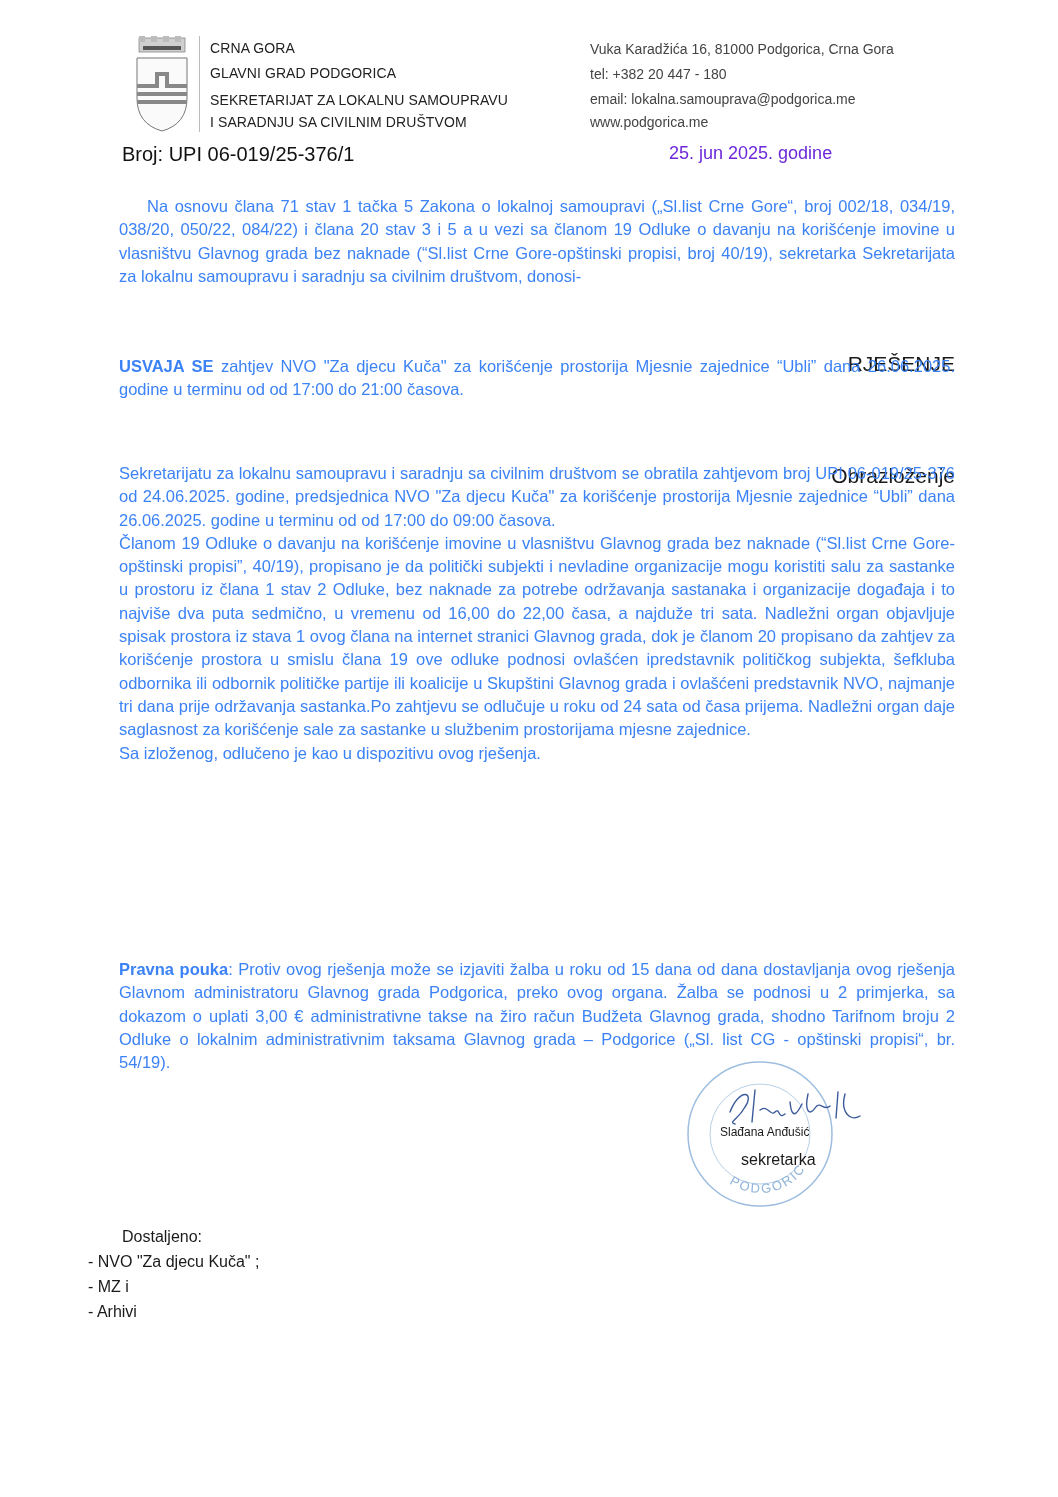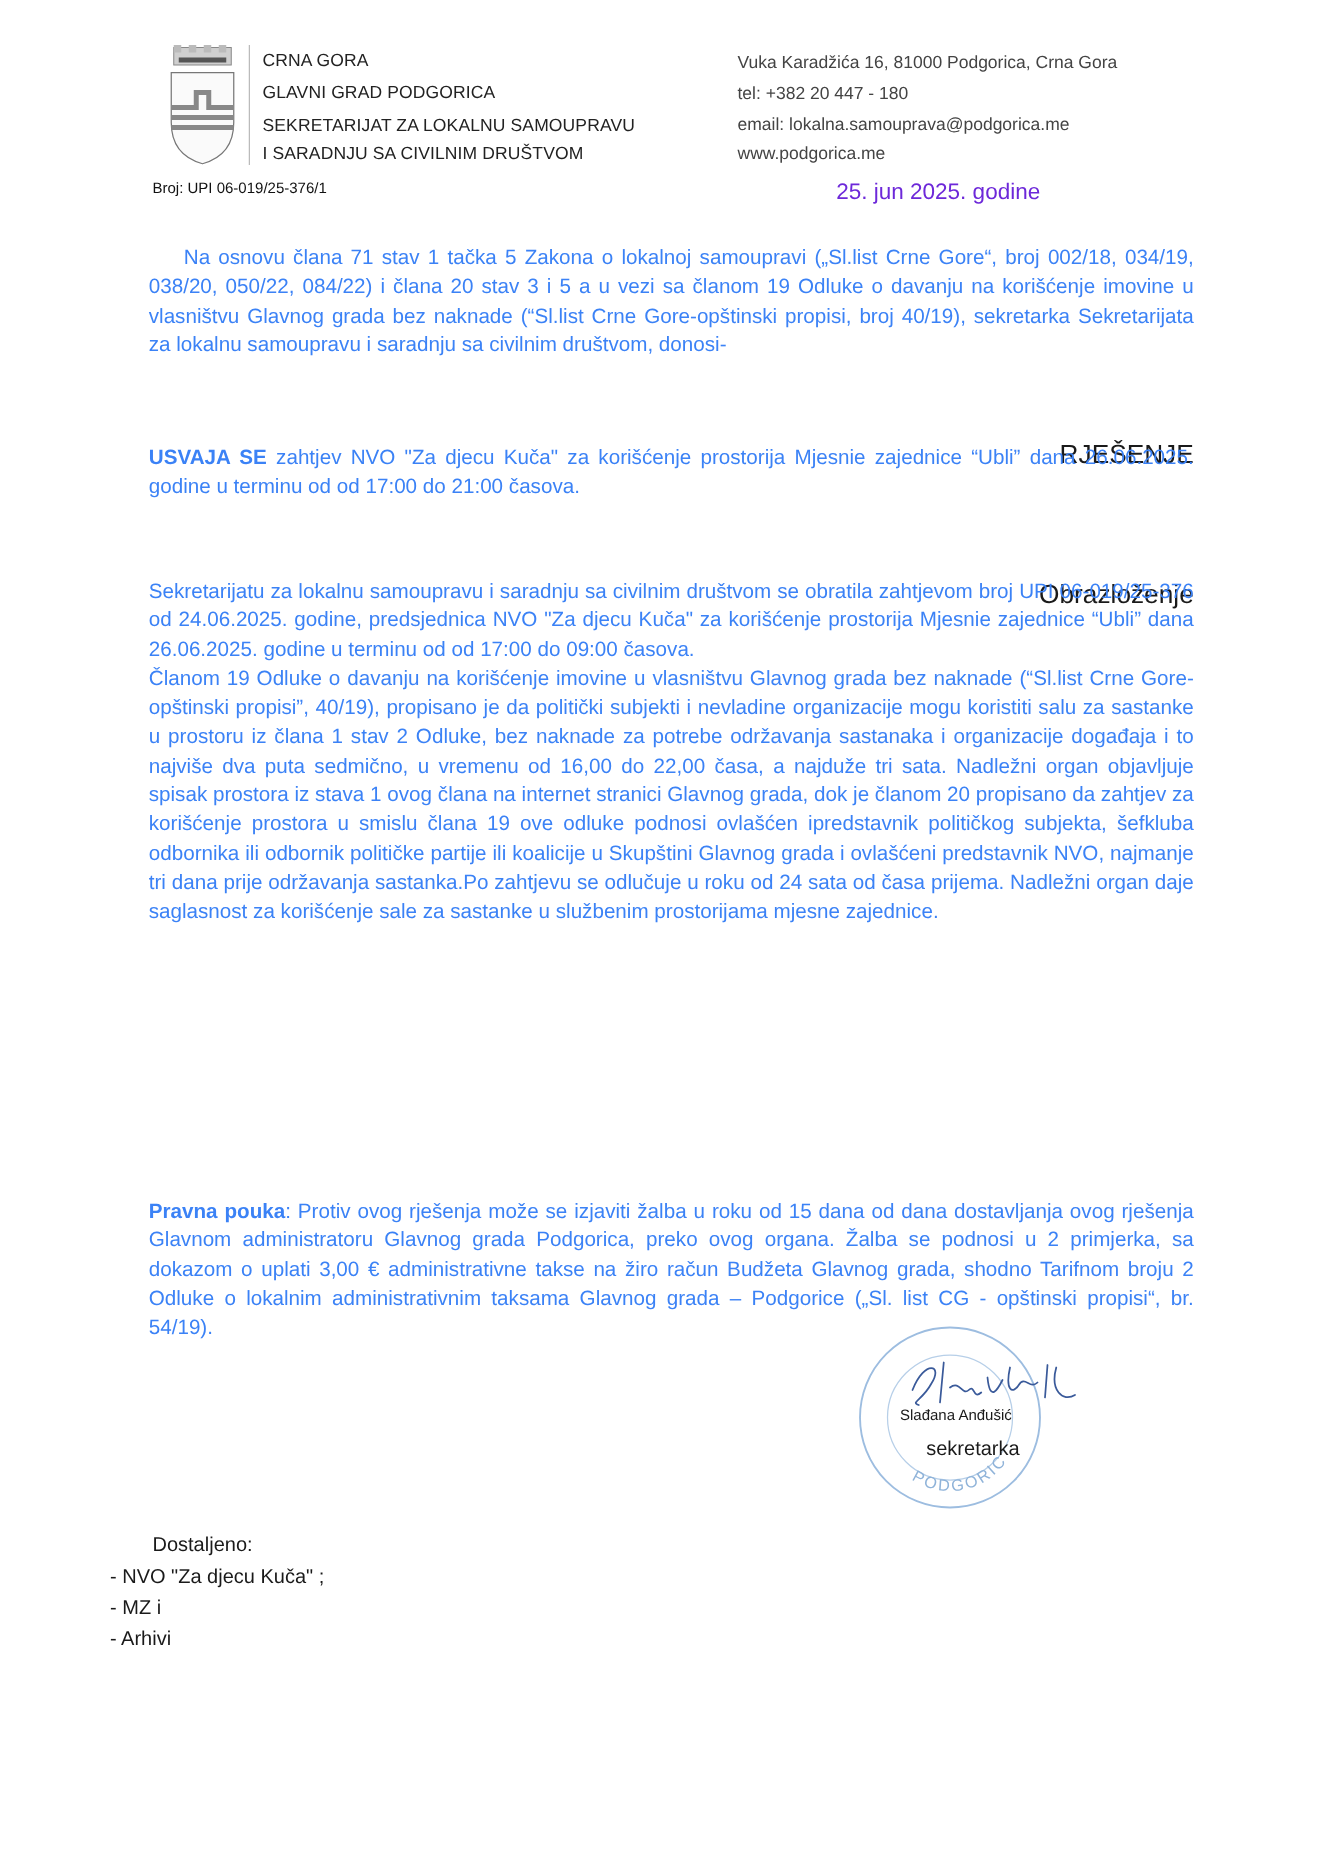--- a/index.html
+++ b/index.html
@@ -3,21 +3,21 @@
 <meta charset="utf-8">
 <style>
   html, body { margin: 0; padding: 0; background: #ffffff; }
   body { width: 1058px; height: 1497px; position: relative; overflow: hidden;
          font-family: "Liberation Sans", sans-serif; color: #1a1a1a; }
   .abs { position: absolute; }
   .crest { left: 133px; top: 36px; width: 58px; height: 96px; }
   .vline { left: 199px; top: 36px; width: 1px; height: 96px; background: #bbbbbb; }
   .org { left: 210px; font-size: 14px; color: #222; letter-spacing: 0.1px; }
   .contact { left: 590px; font-size: 14px; color: #444; }
-  .broj { left: 122px; top: 143px; font-size: 12px; color: #111; }
+  .broj { left: 122px; top: 143px; font-size: 20px; color: #111; }
   .date { left: 669px; top: 143px; font-size: 18px; color: #6d28d9; }
   .para { left: 119px; width: 836px; font-size: 16.5px; line-height: 23.3px; text-align: justify; color: #3b82f6; }
   .center { left: 119px; width: 836px; text-align: right; font-size: 21px; margin-top: 43px; }
   .indent { text-indent: 28px; }
   p { margin: 0; }
   b { font-weight: bold; }
   .signature-name { left: 720px; top: 1125px; font-size: 12px; }
   .signature-role { left: 741px; top: 1151px; font-size: 16px; }
   .stamp { left: 684px; top: 1058px; width: 152px; height: 152px; }
   .sig { left: 720px; top: 1082px; width: 160px; height: 50px; }
@@ -63,20 +63,21 @@
 
 <div class="abs para" style="top:355px">
   <p><b>USVAJA SE</b><span> zahtjev  NVO "Za djecu Kuča" za korišćenje  prostorija Mjesnie zajednice “Ubli” dana 26.06.2025. godine u terminu od od 17:00 do 21:00 časova.</span></p>
 </div>
 
 <div class="abs center" style="top:421px">Obrazloženje</div>
 
 <div class="abs para" style="top:462px">
   <p>Sekretarijatu za lokalnu samoupravu i saradnju sa civilnim društvom se obratila zahtjevom broj UPI  06-019/25-376 od 24.06.2025. godine, predsjednica  NVO "Za djecu Kuča" za korišćenje prostorija Mjesnie zajednice “Ubli” dana 26.06.2025. godine u terminu od od 17:00 do 09:00 časova.</p>
   <p>Članom 19 Odluke o davanju na korišćenje imovine u vlasništvu Glavnog grada bez naknade (“Sl.list Crne Gore-opštinski propisi”, 40/19), propisano je da politički subjekti i nevladine organizacije mogu koristiti salu za sastanke u prostoru iz člana 1 stav 2 Odluke, bez naknade za potrebe održavanja sastanaka i organizacije događaja i to najviše dva puta sedmično, u vremenu od 16,00 do 22,00 časa, a najduže tri sata. Nadležni organ objavljuje spisak prostora iz stava 1 ovog člana na internet stranici Glavnog grada, dok je članom 20 propisano  da zahtjev za korišćenje prostora u smislu člana 19 ove odluke podnosi ovlašćen ipredstavnik političkog subjekta, šefkluba odbornika ili odbornik političke partije ili koalicije u Skupštini Glavnog grada i ovlašćeni predstavnik NVO, najmanje tri dana prije održavanja sastanka.Po zahtjevu se odlučuje u roku od 24 sata od časa prijema. Nadležni organ daje saglasnost za korišćenje sale za sastanke u službenim prostorijama mjesne zajednice.</p>
+  <p>Sa izloženog, odlučeno je kao u dispozitivu ovog rješenja.</p>
 </div>
 
 <div class="abs para" style="top:958px">
   <p><b>Pravna pouka</b><span>: Protiv ovog rješenja može se izjaviti žalba u roku od 15 dana od dana dostavljanja ovog rješenja Glavnom administratoru Glavnog grada Podgorica, preko ovog organa. Žalba se podnosi u 2 primjerka, sa dokazom o uplati 3,00 € administrativne takse na žiro račun Budžeta Glavnog grada, shodno Tarifnom broju 2 Odluke o lokalnim administrativnim taksama Glavnog grada – Podgorice („Sl. list CG - opštinski propisi“, br. 54/19).</span></p>
 </div>
 
 <div class="abs stamp">
   <svg width="152" height="152" viewBox="0 0 152 152">
     <circle cx="76" cy="76" r="72" fill="none" stroke="#9dbde0" stroke-width="1.5"></circle>
     <circle cx="76" cy="76" r="50" fill="none" stroke="#b7cfe8" stroke-width="1"></circle>

